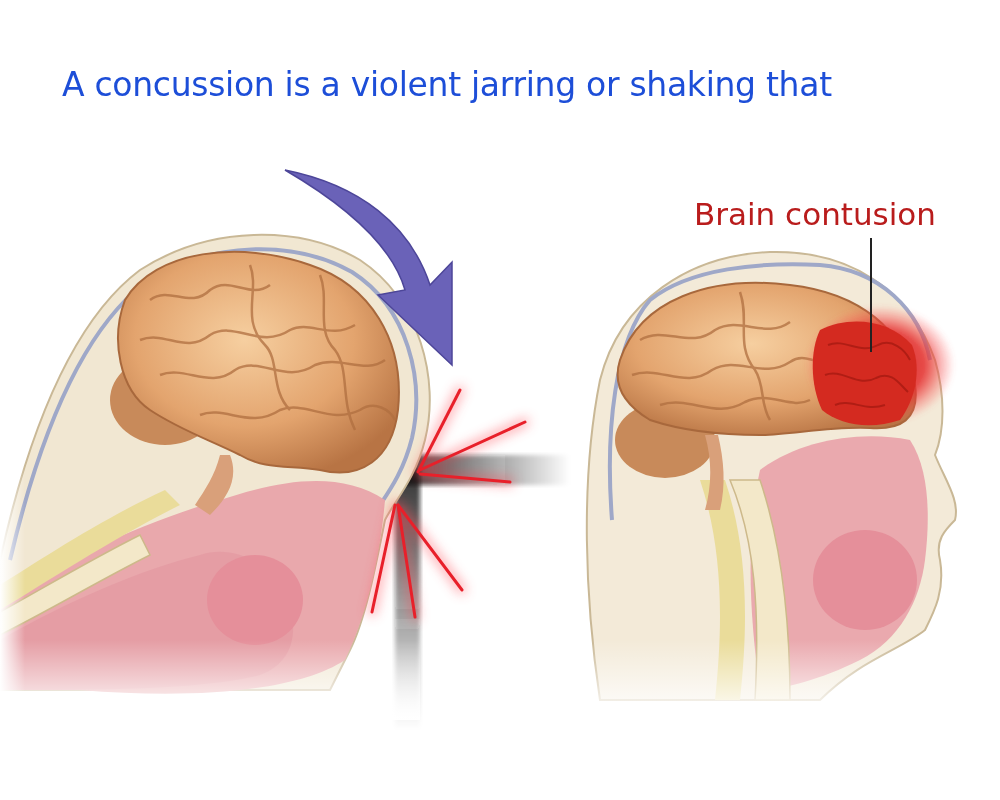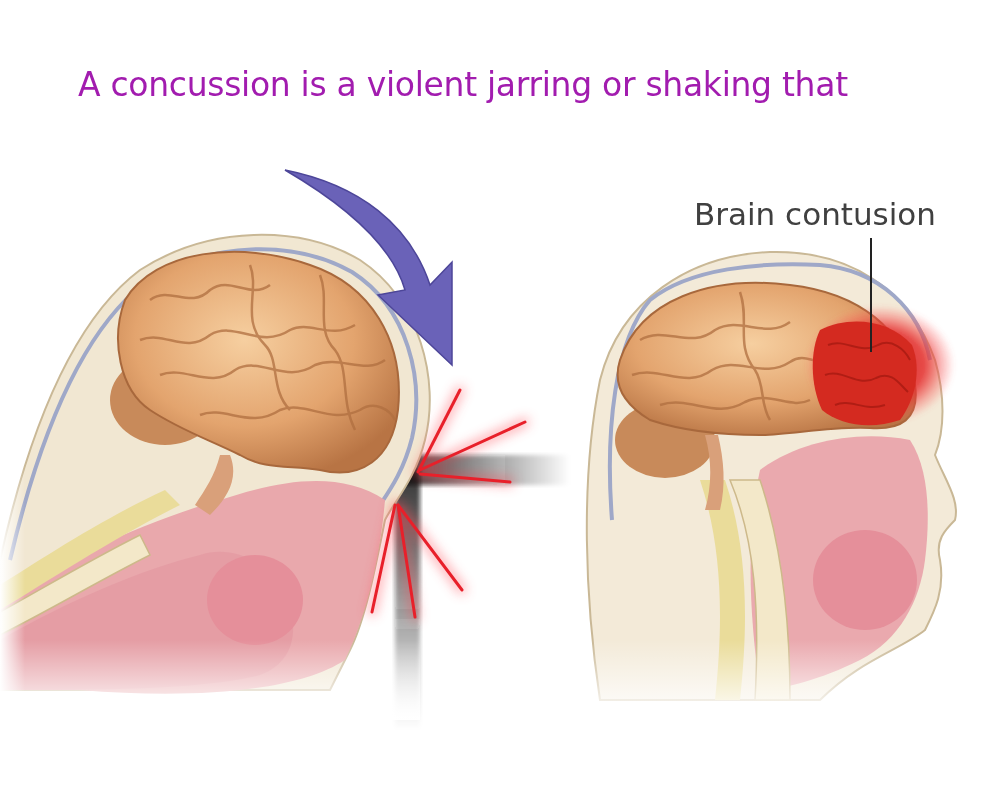--- a/index.html
+++ b/index.html
@@ -1,21 +1,21 @@
 <!DOCTYPE html>
 <html><head>
 <meta charset="utf-8">
 <style>
   html, body { margin:0; padding:0; background:#ffffff; }
   body { width:1000px; height:800px; position:relative; overflow:hidden;
          font-family:"DejaVu Sans", "Liberation Sans", sans-serif; }
-  .caption { position:absolute; left:78px; top:60px; font-size:33px; line-height:50px;
-             color:#a21caf; letter-spacing:-0.3px; }
+  .caption { position:absolute; left:62px; top:60px; font-size:33px; line-height:50px;
+             color:#1d4ed8; letter-spacing:-0.3px; }
   .caption div { white-space:nowrap; }
-  .label-contusion { position:absolute; left:694px; top:196px; font-size:31px; color:#404040; white-space:nowrap; }
+  .label-contusion { position:absolute; left:694px; top:196px; font-size:31px; color:#b91c1c; white-space:nowrap; }
   svg.art { position:absolute; left:0; top:0; }
 </style>
 </head>
 <body>
 
 <div class="caption">
   <div>A concussion is a violent jarring or shaking that</div>
 </div>
 
 <div class="label-contusion">Brain contusion</div>

